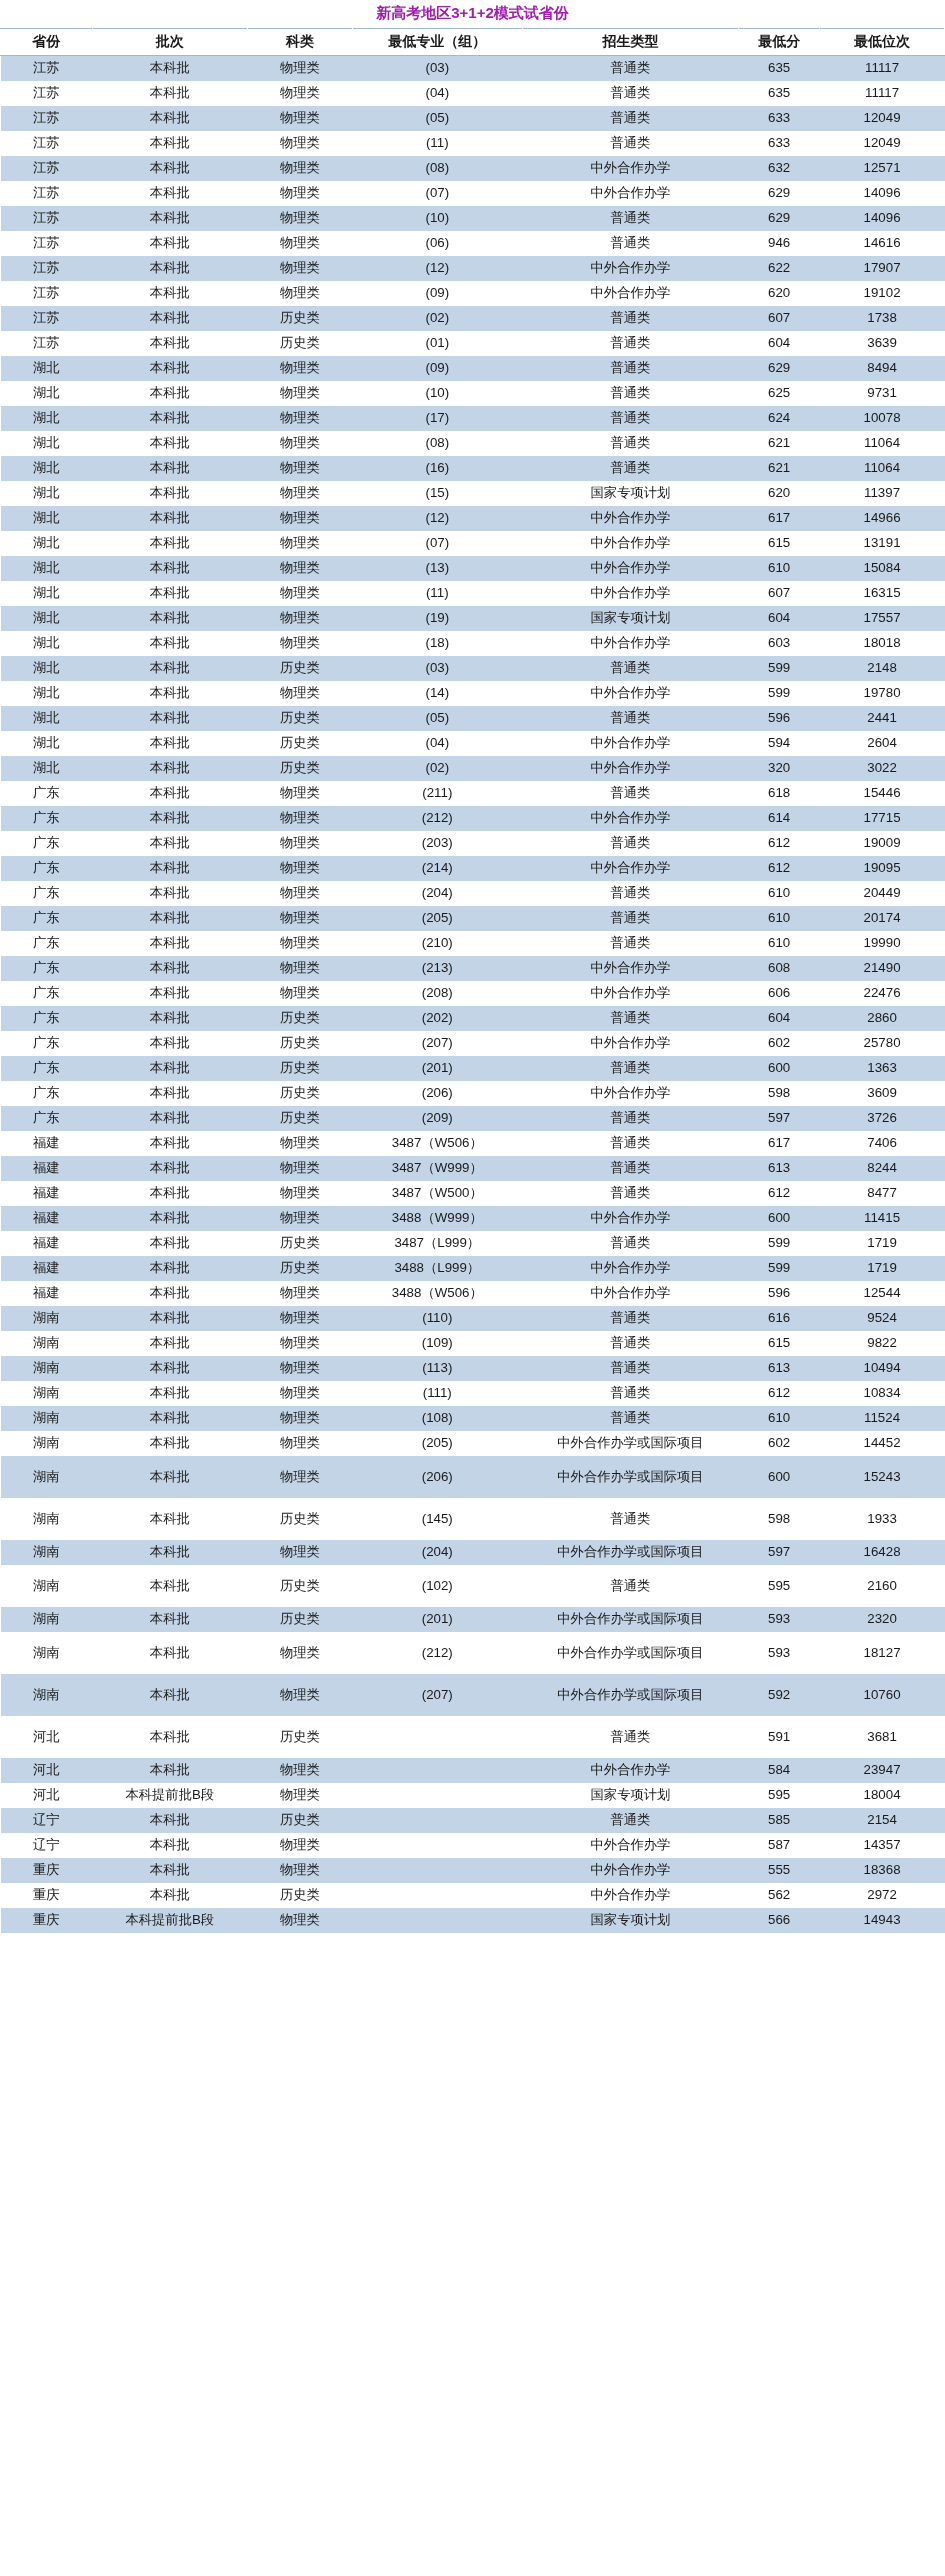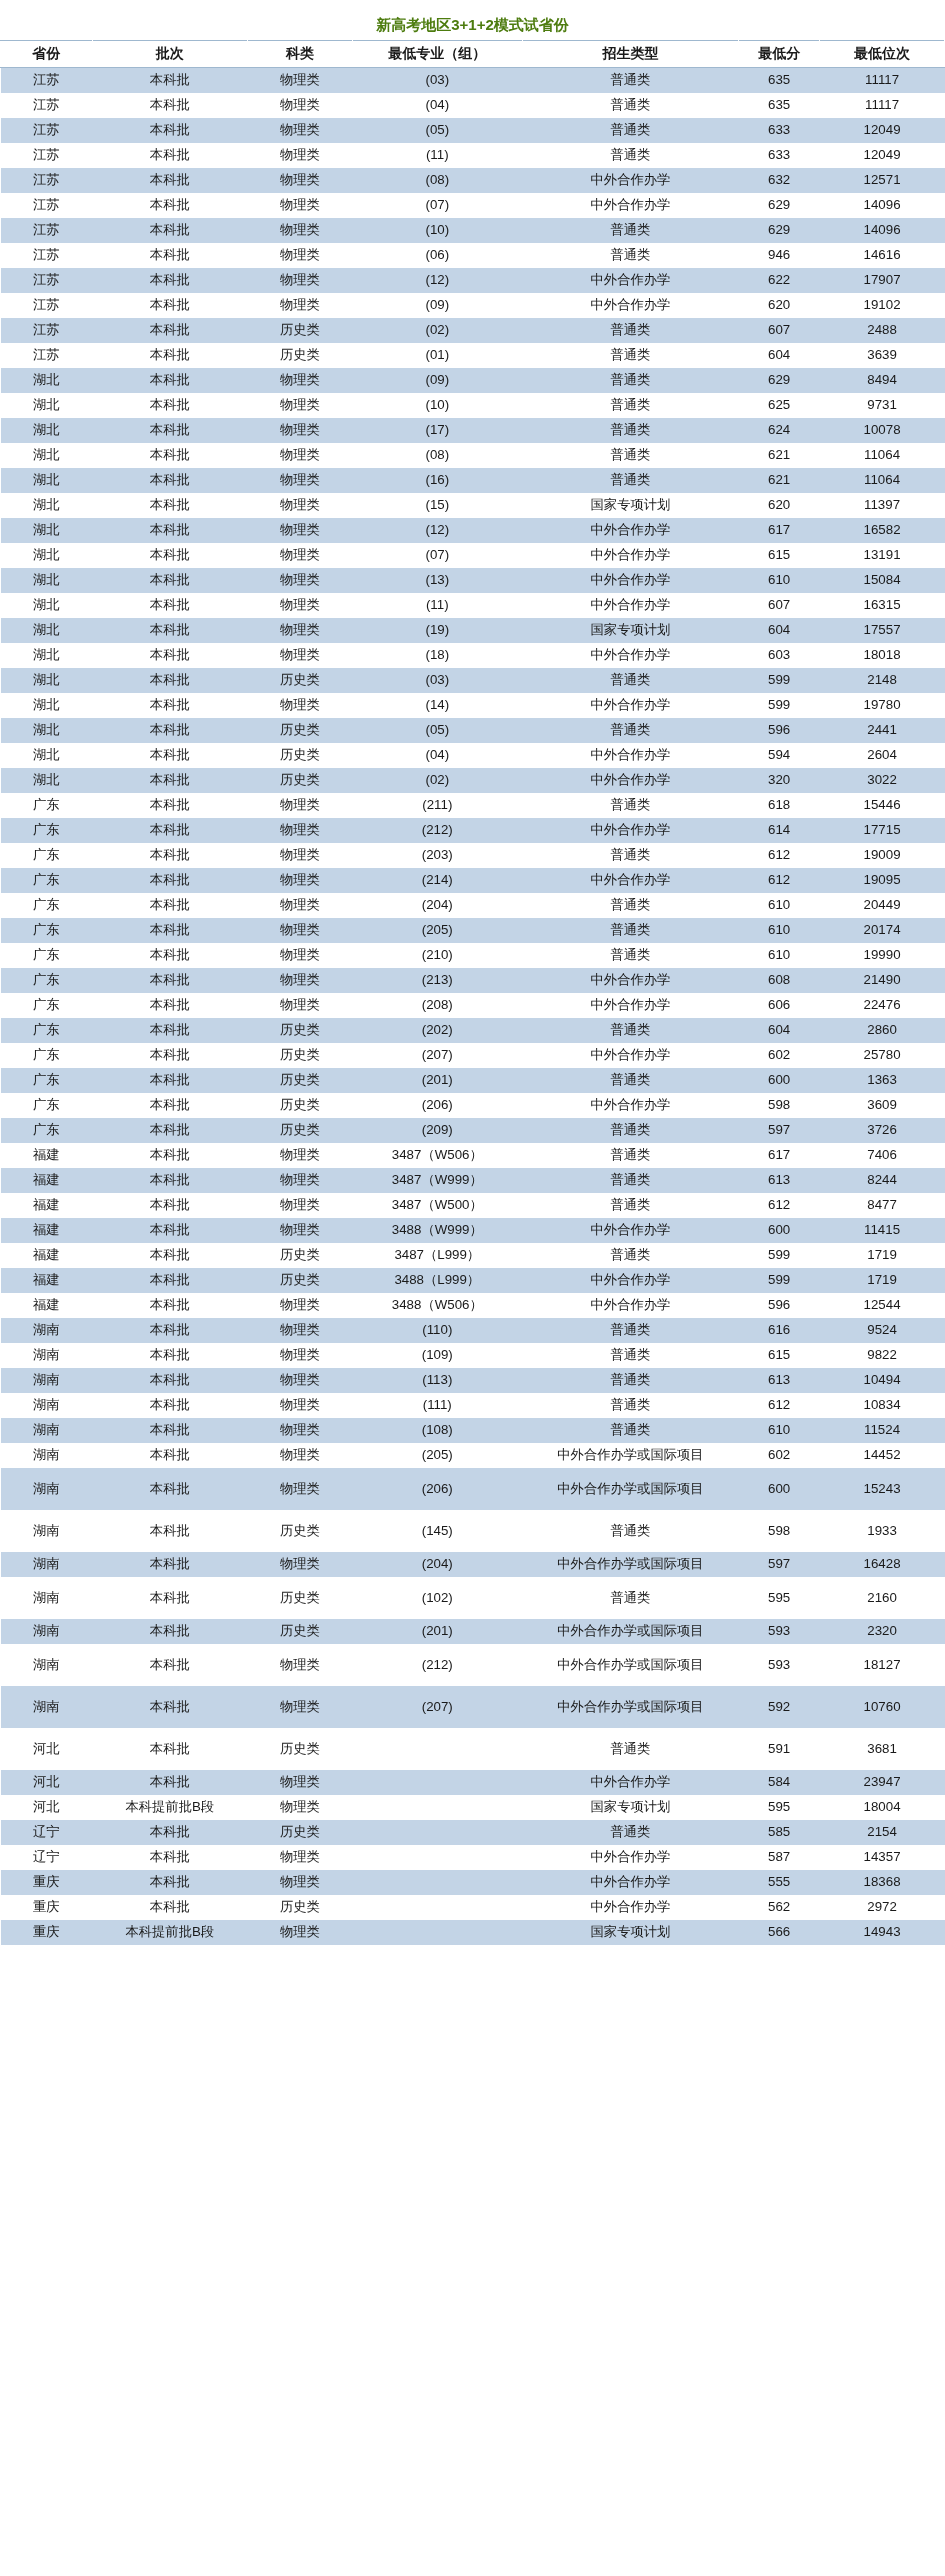--- a/index.html
+++ b/index.html
@@ -13,22 +13,22 @@
   }
   table {
     border-collapse: collapse;
     width: 945px;
     table-layout: fixed;
   }
   caption {
     caption-side: top;
     font-size: 15px;
     font-weight: bold;
-    color: #4d7c0f;
-    padding: 16px 0 5px 0;
+    color: #a21caf;
+    padding: 4px 0 5px 0;
     background: #ffffff;
     letter-spacing: 0px;
   }
   th, td {
     border: 1px solid #ffffff;
     font-size: 13.3px;
     text-align: center;
     vertical-align: middle;
     color: #1a1a1a;
     padding: 0;
@@ -185,21 +185,21 @@
         <td>620</td>
         <td>19102</td>
       </tr>
       <tr class="odd">
         <td>江苏</td>
         <td>本科批</td>
         <td>历史类</td>
         <td>(02)</td>
         <td>普通类</td>
         <td>607</td>
-        <td>2488</td>
+        <td>1738</td>
       </tr>
       <tr class="even">
         <td>江苏</td>
         <td>本科批</td>
         <td>历史类</td>
         <td>(01)</td>
         <td>普通类</td>
         <td>604</td>
         <td>3639</td>
       </tr>
@@ -257,21 +257,21 @@
         <td>620</td>
         <td>11397</td>
       </tr>
       <tr class="odd">
         <td>湖北</td>
         <td>本科批</td>
         <td>物理类</td>
         <td>(12)</td>
         <td>中外合作办学</td>
         <td>617</td>
-        <td>16582</td>
+        <td>14966</td>
       </tr>
       <tr class="even">
         <td>湖北</td>
         <td>本科批</td>
         <td>物理类</td>
         <td>(07)</td>
         <td>中外合作办学</td>
         <td>615</td>
         <td>13191</td>
       </tr>

